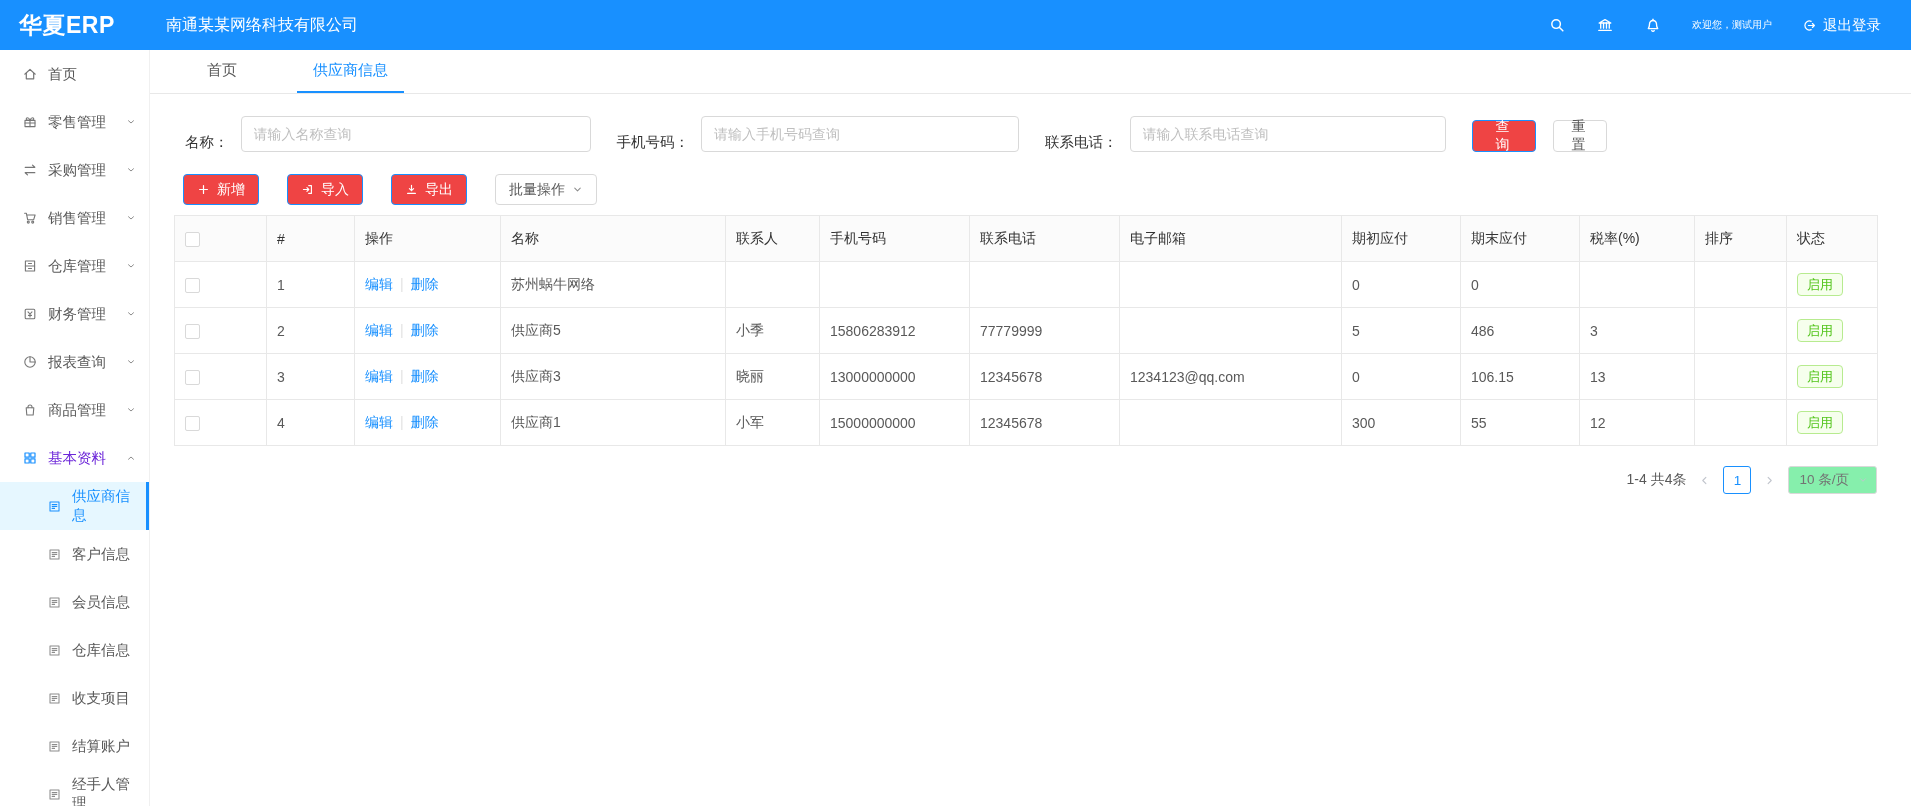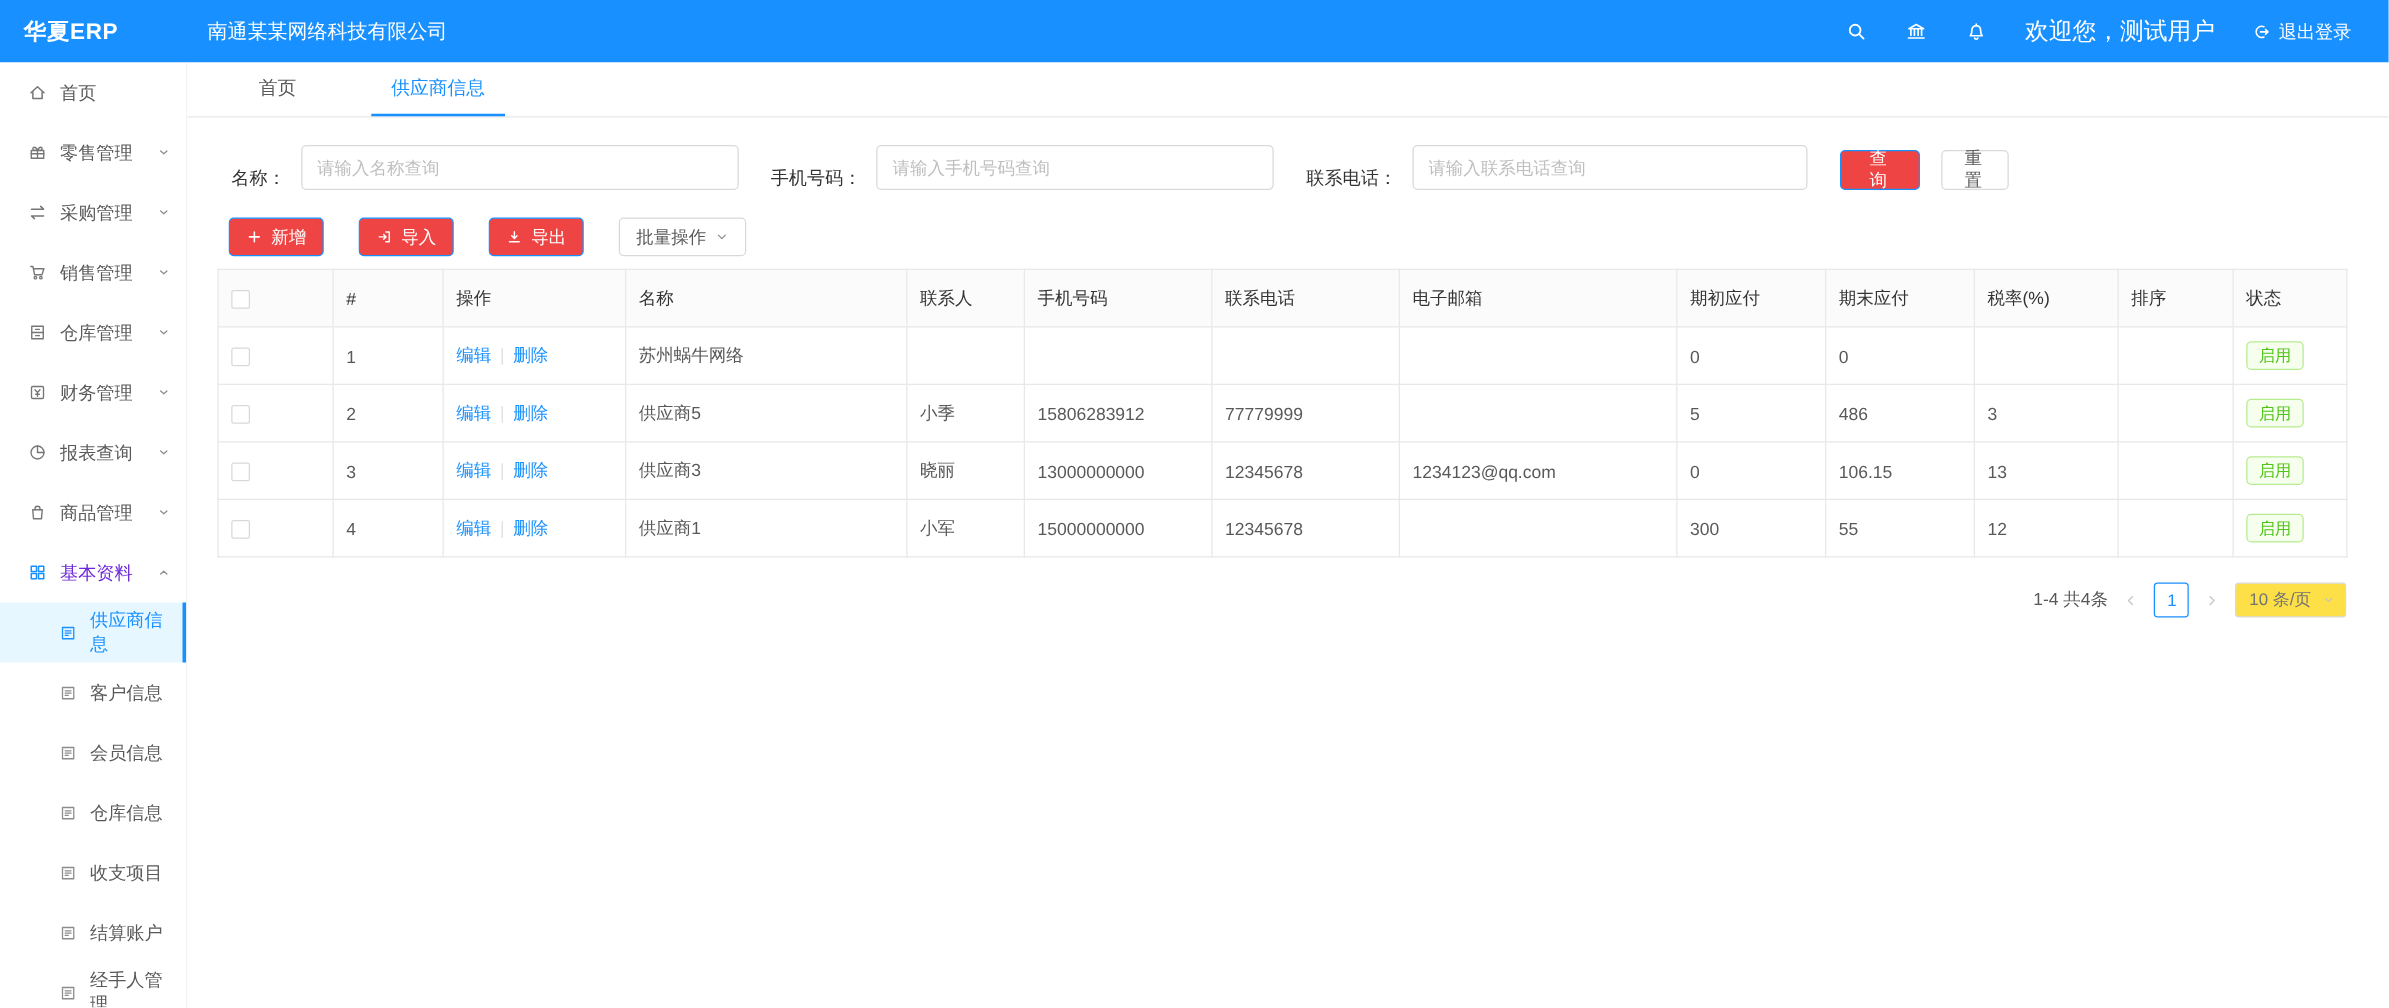--- a/index.html
+++ b/index.html
@@ -9,26 +9,26 @@
     background:#fff; font-family:"Liberation Sans","DejaVu Sans",sans-serif;
     color:#595959; font-size:14px;
   }
   svg { display:block; }
 
   
   .top-header {
     position:absolute; top:0; left:0; right:0; height:50px;
     background:#1890ff; color:#fff; display:flex; align-items:center;
   }
-  .logo { width:150px; padding-left:19px; font-size:18px; font-weight:bold; letter-spacing:.5px; flex:none; }
+  .logo { width:150px; padding-left:19px; font-size:23px; font-weight:bold; letter-spacing:.5px; flex:none; }
   .company { font-size:16px; margin-left:16px; }
   .header-right { margin-left:auto; display:flex; align-items:center; gap:30px; padding-right:30px; }
   .hicon { cursor:pointer; }
   .hicon svg { width:18px; height:18px; }
-  .welcome { font-size:19px; }
+  .welcome { font-size:10px; }
   .logout { display:flex; align-items:center; gap:6px; cursor:pointer; font-size:14.5px; }
   .logout svg { width:15px; height:15px; }
 
   
   .sidebar {
     position:absolute; top:50px; left:0; bottom:0; width:150px;
     background:#fff; border-right:1px solid #f0f0f0; overflow:hidden;
   }
   .side-menu { list-style:none; margin:0; padding:0; }
   .side-item {
@@ -105,21 +105,21 @@
   .pagination { display:flex; align-items:center; justify-content:flex-end; margin:20px 34px 0 0; gap:11px; color:#595959; }
   .pg-total { font-size:14px; }
   .pg-arrow { color:#c0c4cc; cursor:pointer; padding:0 2px; }
   .pg-arrow svg { width:11px; height:11px; }
   .pg-page {
     min-width:28px; height:28px; border:1px solid #1890ff; color:#1890ff; border-radius:3px;
     display:flex; align-items:center; justify-content:center; font-size:13.5px; background:#fff; cursor:pointer;
   }
   .pg-size {
     height:28px; border:1px solid #d9d9d9; border-radius:3px; display:flex; align-items:center;
-    padding:0 8px 0 10px; gap:9px; color:#737373; font-size:13.5px; background:#fde047; cursor:pointer;
+    padding:0 8px 0 10px; gap:9px; color:#737373; font-size:13.5px; background:#86efac; cursor:pointer;
   }
   .pg-size .chev svg { width:10px; height:10px; color:#c0c4cc; }
 </style>
 </head>
 <body>
 
 <div class="top-header">
   <div class="logo">华夏ERP</div>
   <div class="company">南通某某网络科技有限公司</div>
   <div class="header-right">

